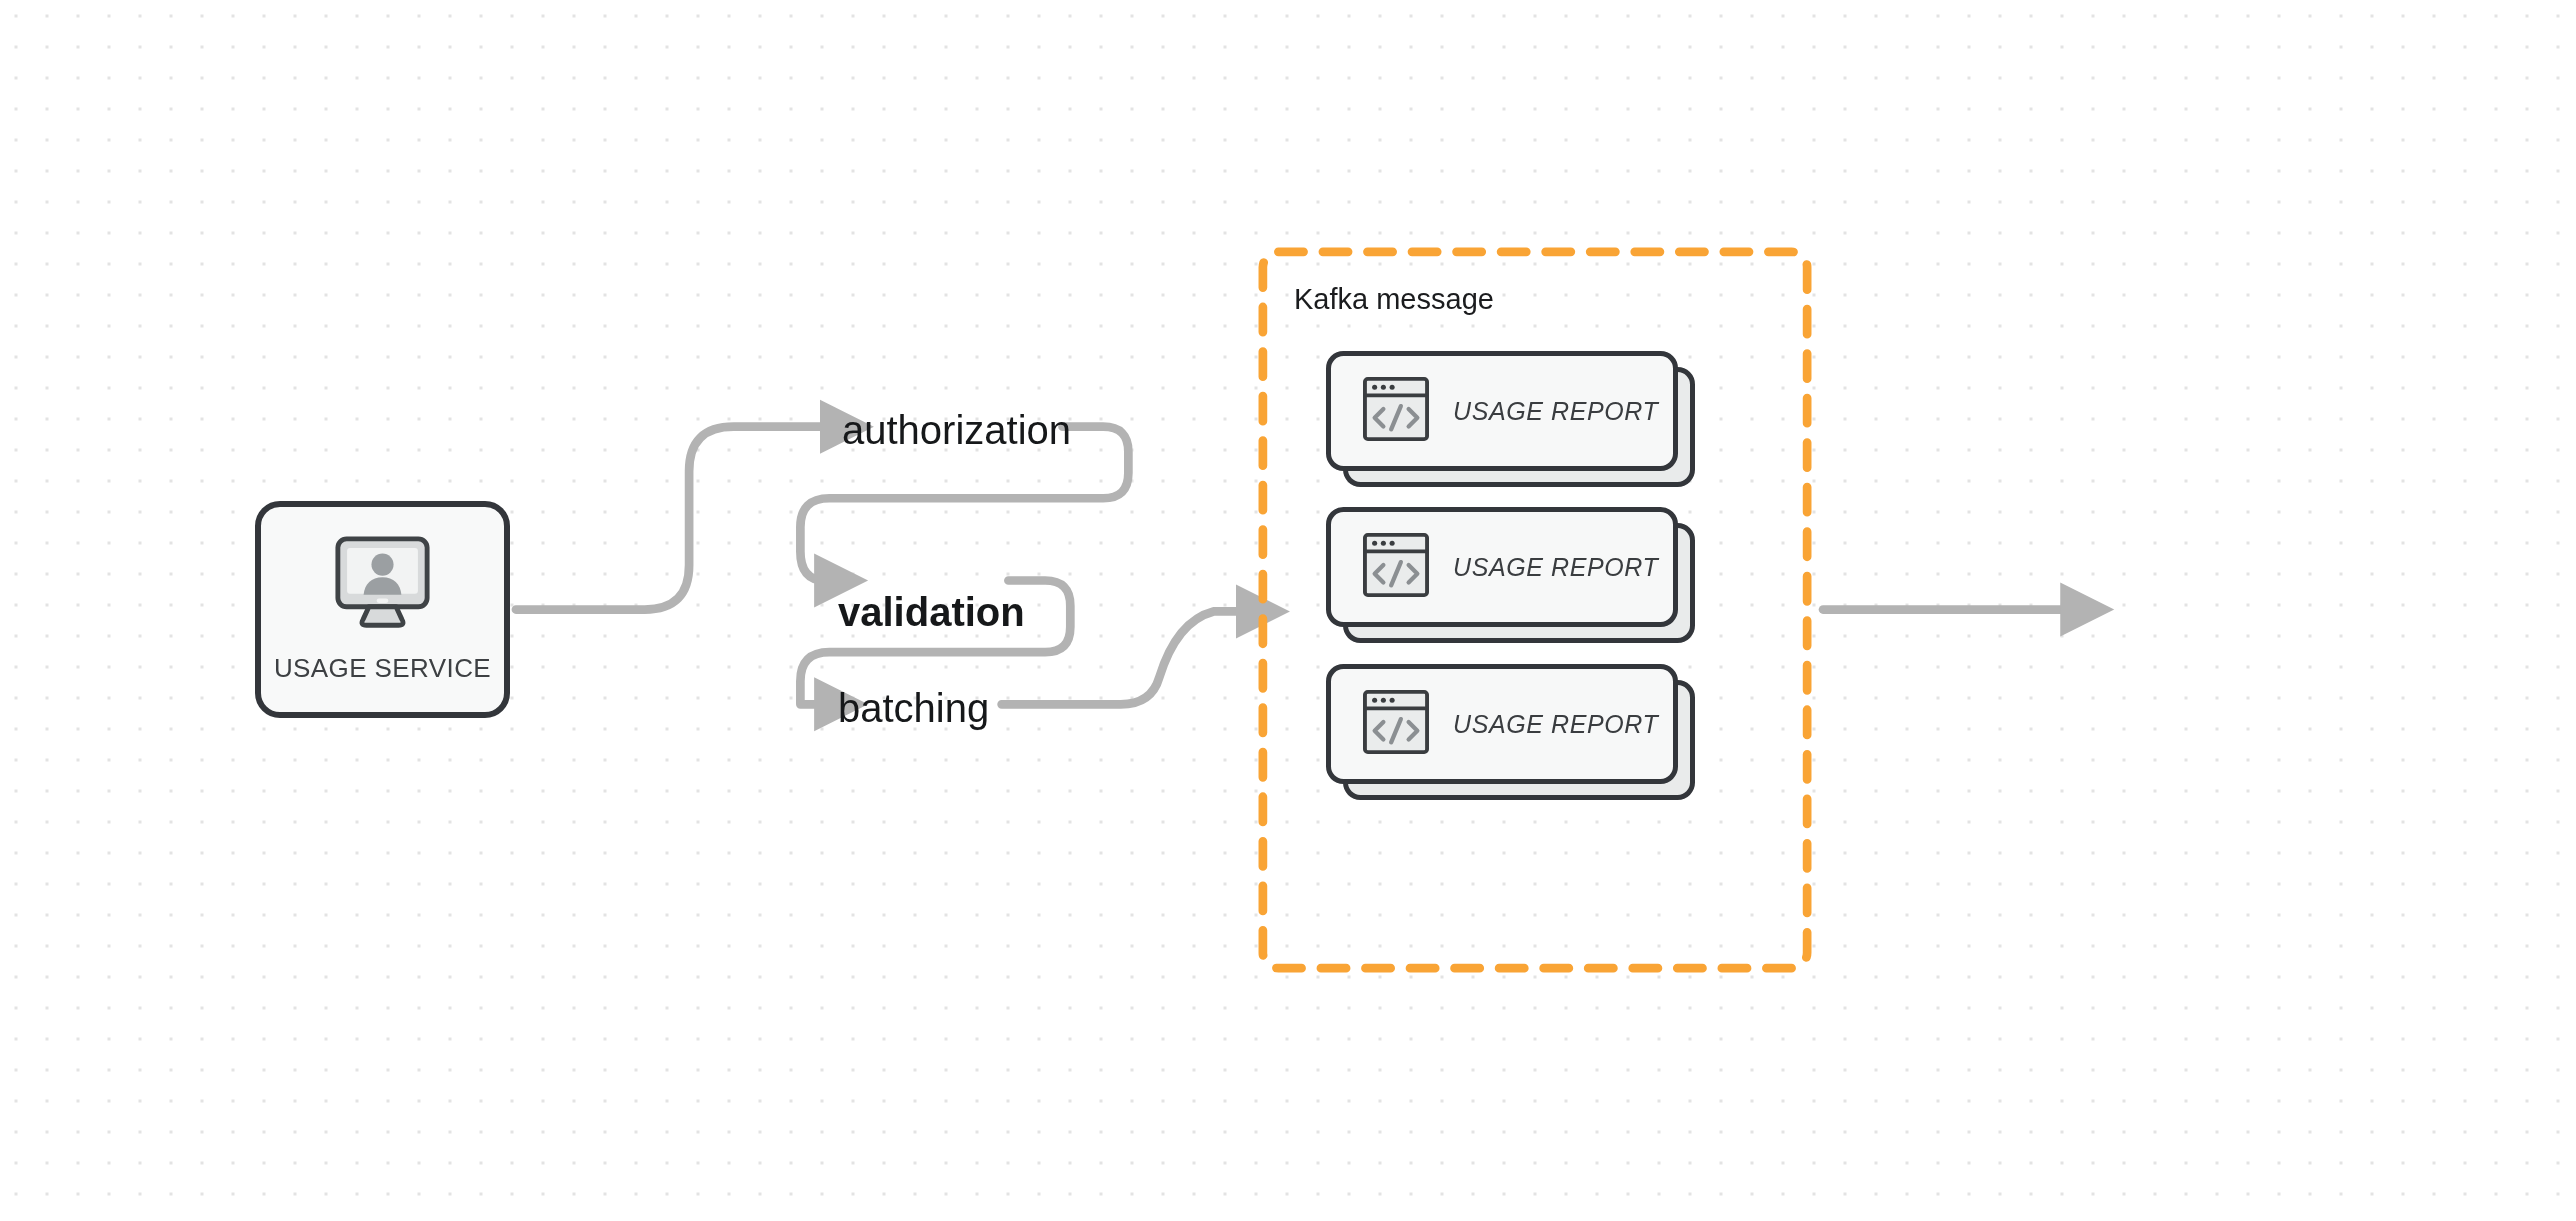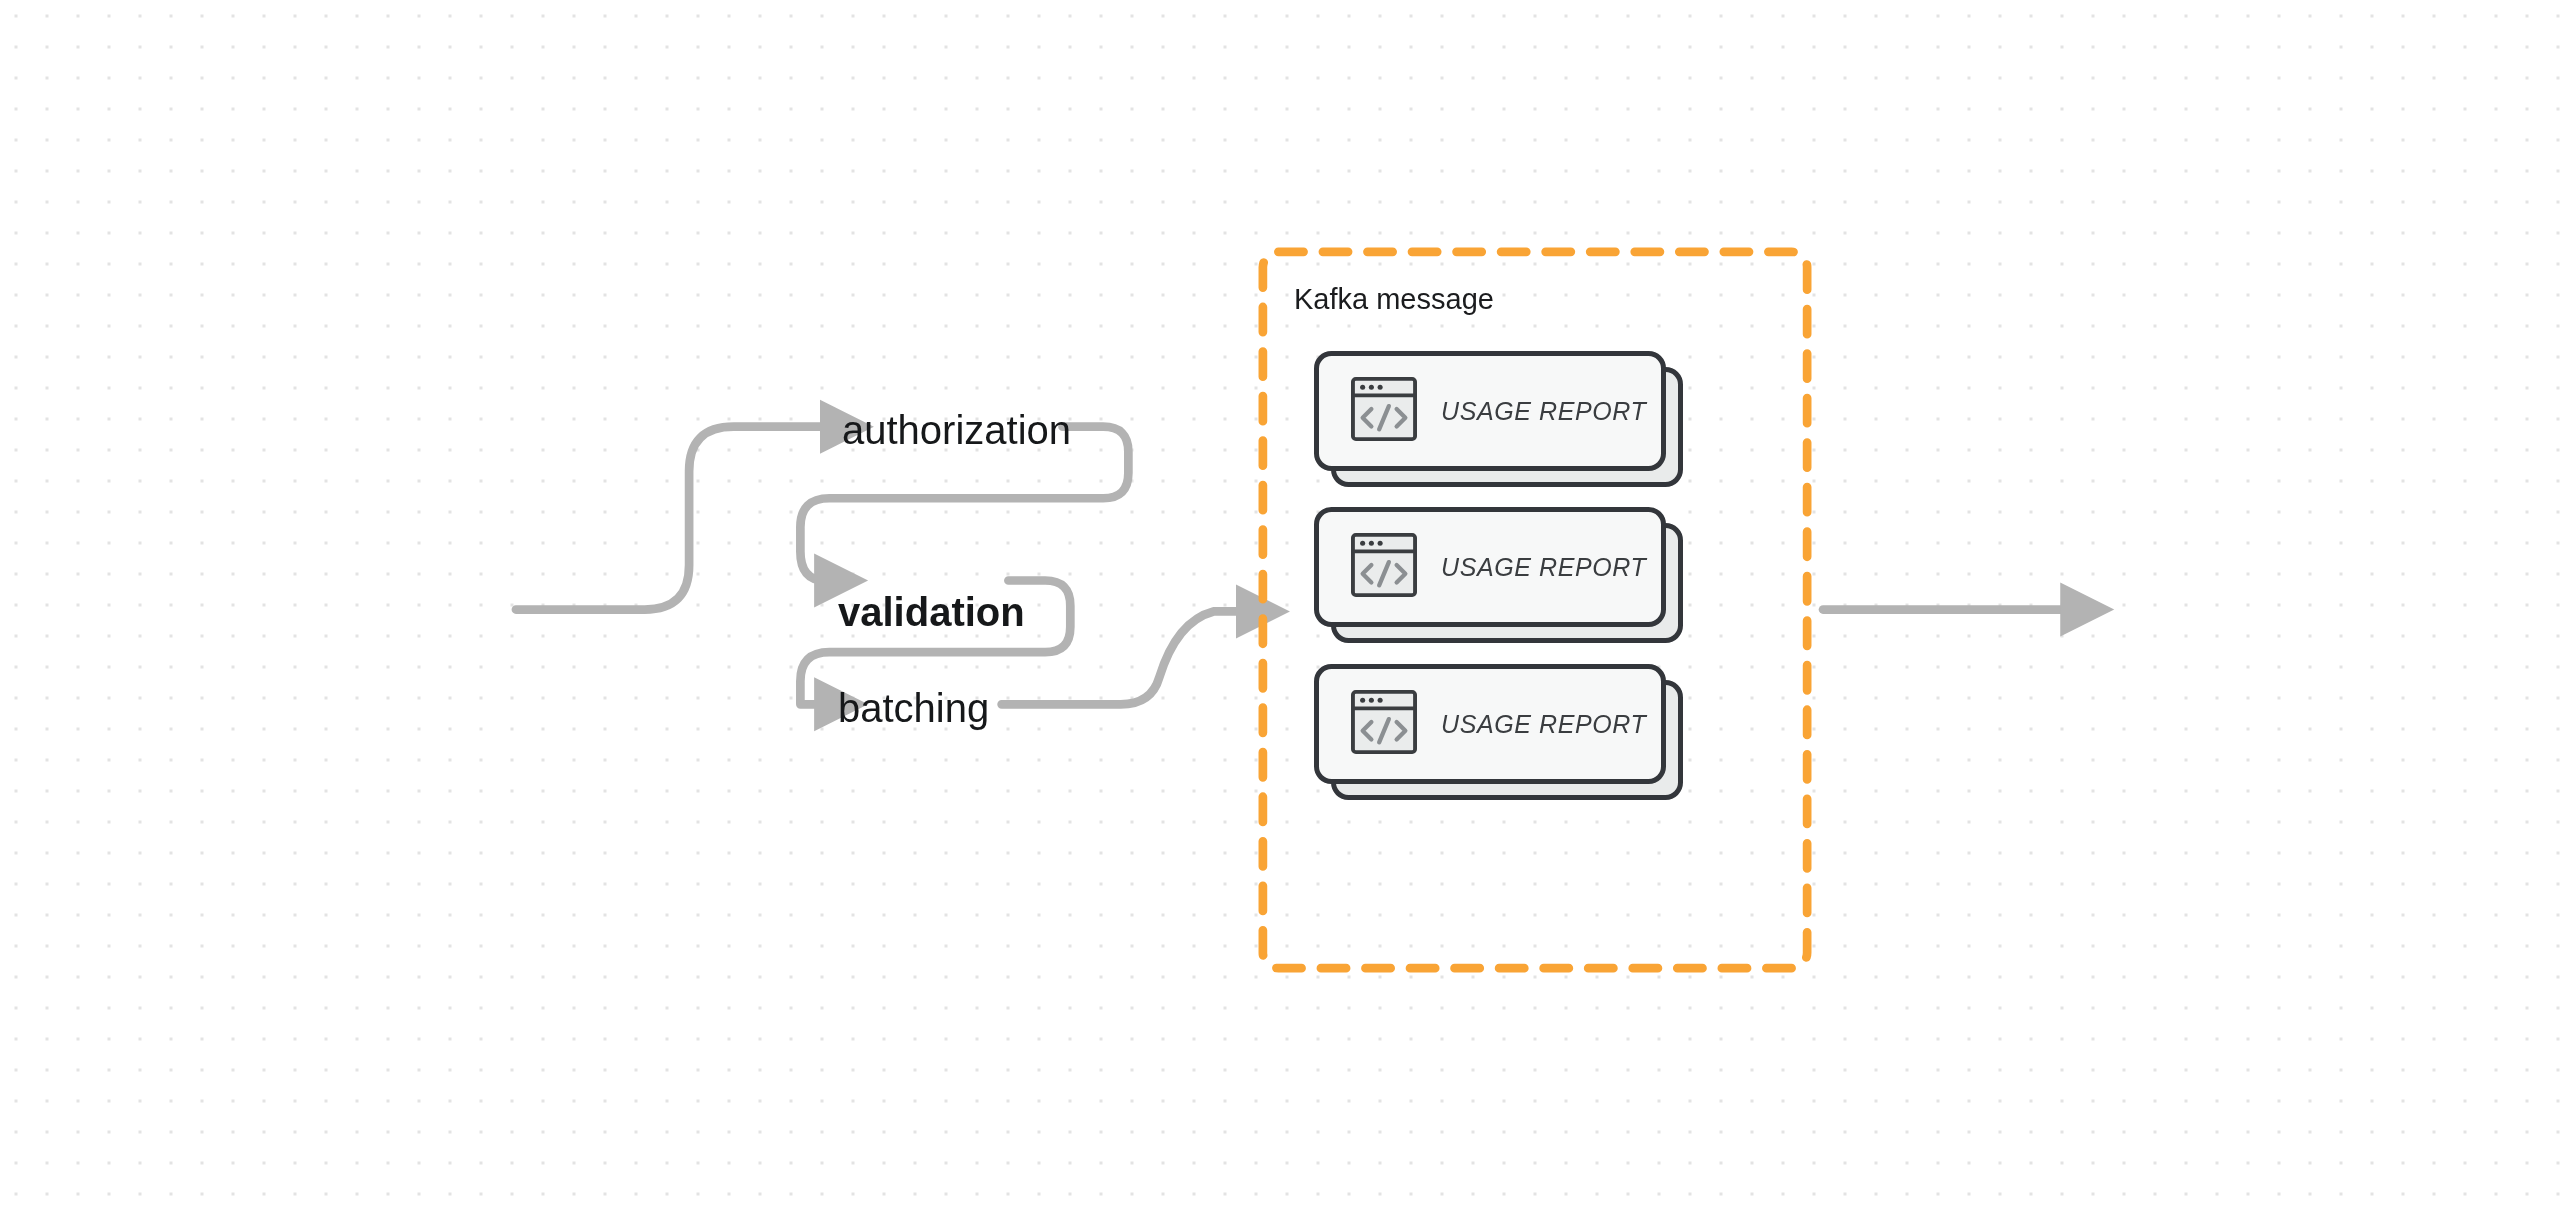--- a/index.html
+++ b/index.html
@@ -92,20 +92,21 @@
     color: #1b1c1e;
     font-family: "Liberation Sans", sans-serif;
     white-space: nowrap;
   }
 
   
   .report-card-wrap {
     position: absolute;
     width: 370px;
     height: 149px;
+    margin-left: 12px;
   }
   .report-card-shadow {
     position: absolute;
     left: 17.4px;
     top: 15.5px;
     width: 352px;
     height: 120px;
     background: #e9ebeb;
     border: 5.8px solid #33363b;
     border-radius: 17.4px;
@@ -169,20 +170,35 @@
 
       <path d="M 1042,600 H 1080 Q 1106,600 1106,626 V 648 Q 1106,674 1080,674
                H 857 Q 827,674 827,704 V 728 Q 827,728 852,728" marker-end="url(#arrowhead)"></path>
 
       <path d="M 1035,728 H 1158 Q 1190,728 1198,700 Q 1216,642 1254,632 H 1288" marker-end="url(#arrowhead)"></path>
 
       <path d="M 1884,630 H 2140" marker-end="url(#arrowhead)"></path>
     </g>
   </svg>
 
+  <div class="node-box" id="usage-service">
+    <span class="node-icon">
+      <svg width="105" height="97" viewBox="0 0 108 100" xmlns="http://www.w3.org/2000/svg">
+        <rect x="8" y="4" width="92" height="70" rx="9" fill="#d8dadb" stroke="#3f4346" stroke-width="5"></rect>
+        <rect x="16.5" y="12.5" width="75" height="49" rx="4" fill="#f2f3f3" stroke="#d8dadb" stroke-width="2"></rect>
+
+        <circle cx="54" cy="30.5" r="11.4" fill="#9b9fa2"></circle>
+        <path d="M54 43.5 c-11.5 0 -18.5 7.2 -19.5 18 h39 c-1 -10.8 -8 -18 -19.5 -18 z" fill="#9b9fa2"></path>
+        <rect x="48" y="65.5" width="12" height="4.5" rx="2.2" fill="#f2f3f3"></rect>
+
+        <path d="M40 74 h28 l6 13 q3.5 6 -3.5 6 h-33 q-7 0 -3.5 -6 z" fill="#d8dadb" stroke="#3f4346" stroke-width="5" stroke-linejoin="round"></path>
+      </svg>
+    </span>
+    <span class="node-label">USAGE SERVICE</span>
+  </div>
 
   <div class="step-label" style="left:842px; top:410px;">authorization</div>
 
   <div class="step-label" style="left:838px; top:592px;font-weight:bold;">validation</div>
 
   <div class="step-label" style="left:838px; top:688px;">batching</div>
 
   <div id="kafka-message-group">
     <svg class="dash-svg" viewBox="0 0 570 748" preserveAspectRatio="none" xmlns="http://www.w3.org/2000/svg">
       <rect x="4" y="4" width="562" height="740" rx="16" ry="16" fill="none" stroke="#f9a435" stroke-width="9" stroke-linecap="round" stroke-dasharray="26 20"></rect>

